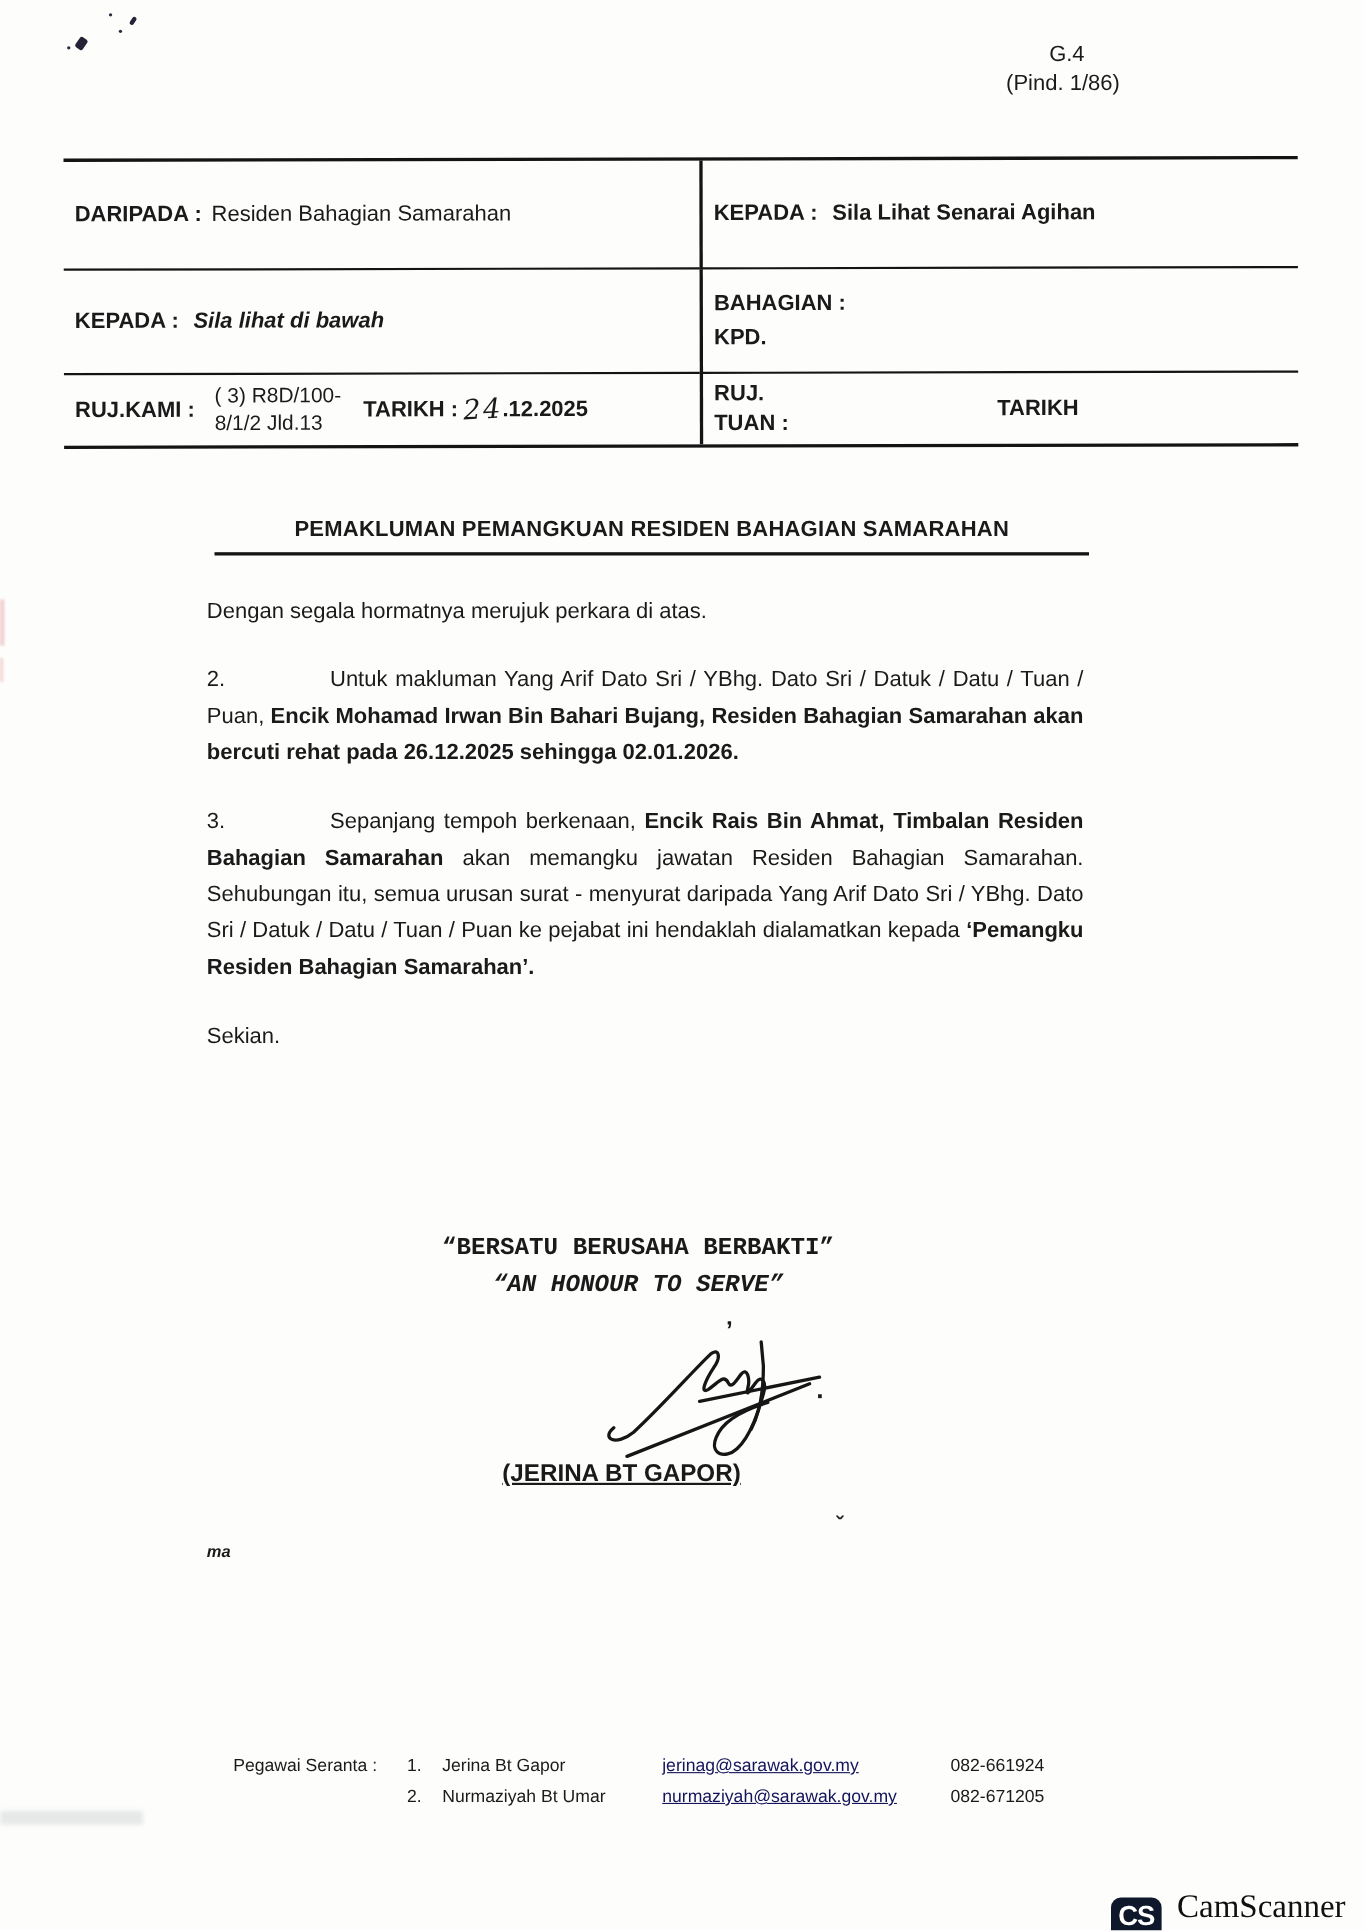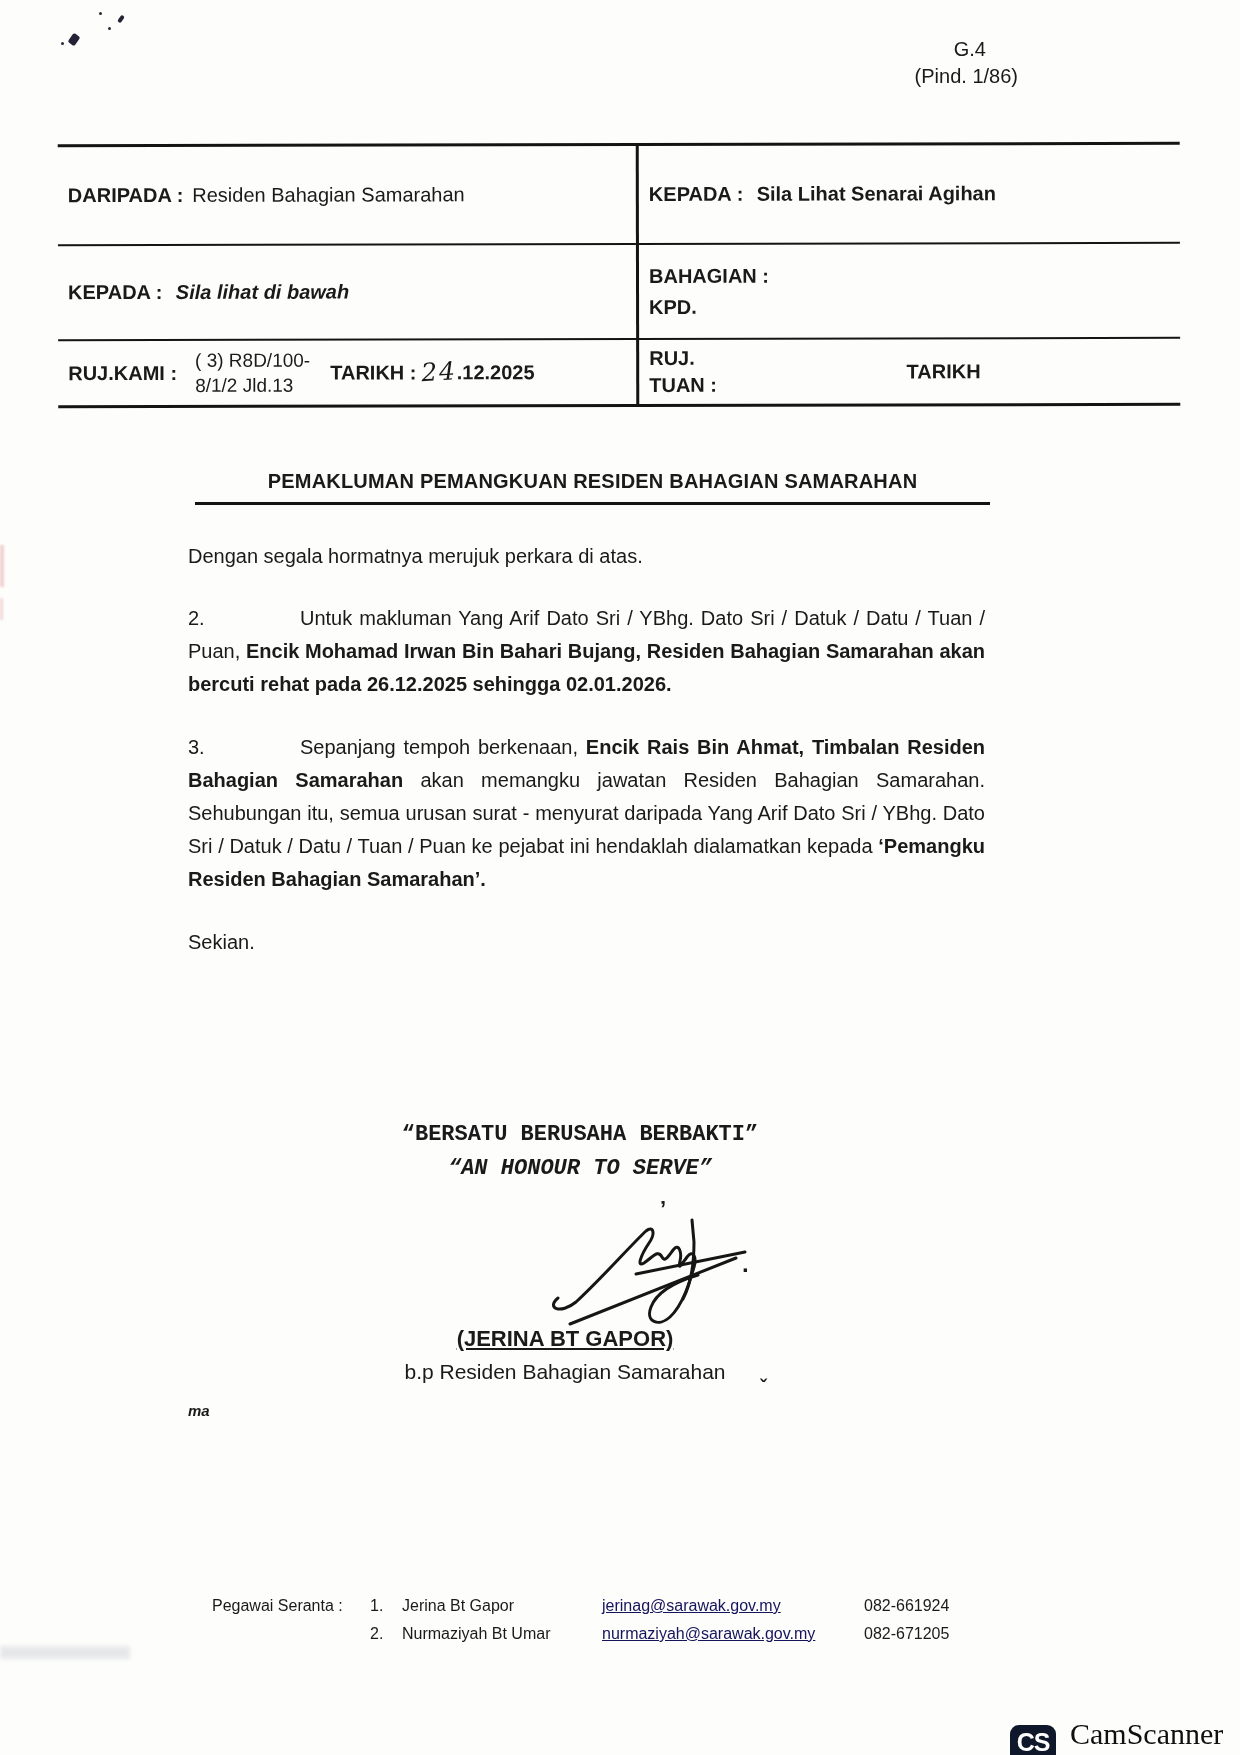--- a/index.html
+++ b/index.html
@@ -164,21 +164,20 @@
     <g fill="none" stroke="#161616" stroke-width="3" stroke-linecap="round">
       <path d="M18 86 C 6 96, 20 103, 36 90 C 62 66, 92 32, 106 19 C 113 13, 116 21, 109 31 C 101 43, 96 56, 104 51 C 113 45, 118 37, 122 45 C 125 51, 129 43, 134 37 C 139 31, 142 41, 140 49 C 138 59, 141 53, 147 45 C 153 37, 157 45, 154 55 C 150 69, 143 93, 130 105 C 119 115, 105 110, 111 95 C 117 79, 138 69, 158 63"></path>
       <path d="M152 8 L 154 30 C 154 55, 151 72, 143 87"></path>
       <path d="M30 112 L 196 46"></path>
       <path d="M96 62 L 205 40"></path>
     </g>
   </svg>
   <span class="sig-dash">·</span>
 
   <div class="sig-name">(JERINA BT GAPOR)</div>
-  <div class="sig-behalf">b.p Residen Bahagian Samarahan</div>
   <span class="ma-note">ma</span>
   <span class="caron-mark">ˇ</span>
 
   <div class="contacts">
     <span>Pegawai Seranta :</span>
     <span>1.</span>
     <span>Jerina Bt Gapor</span>
     <span class="email">jerinag@sarawak.gov.my</span>
     <span>082-661924</span>
 

